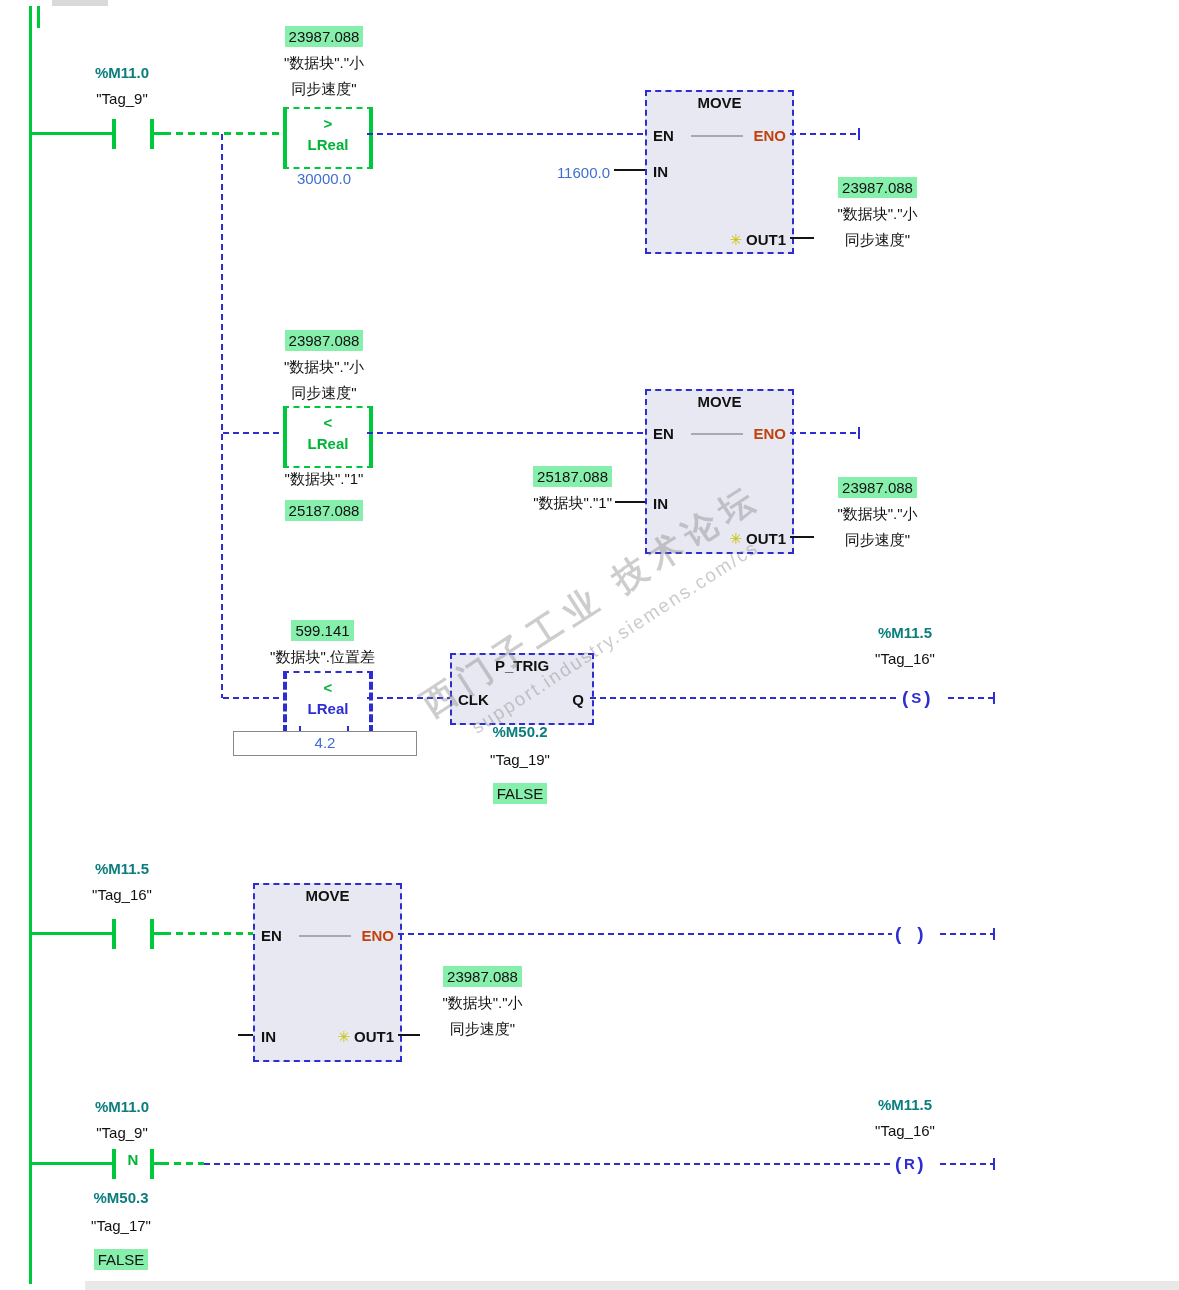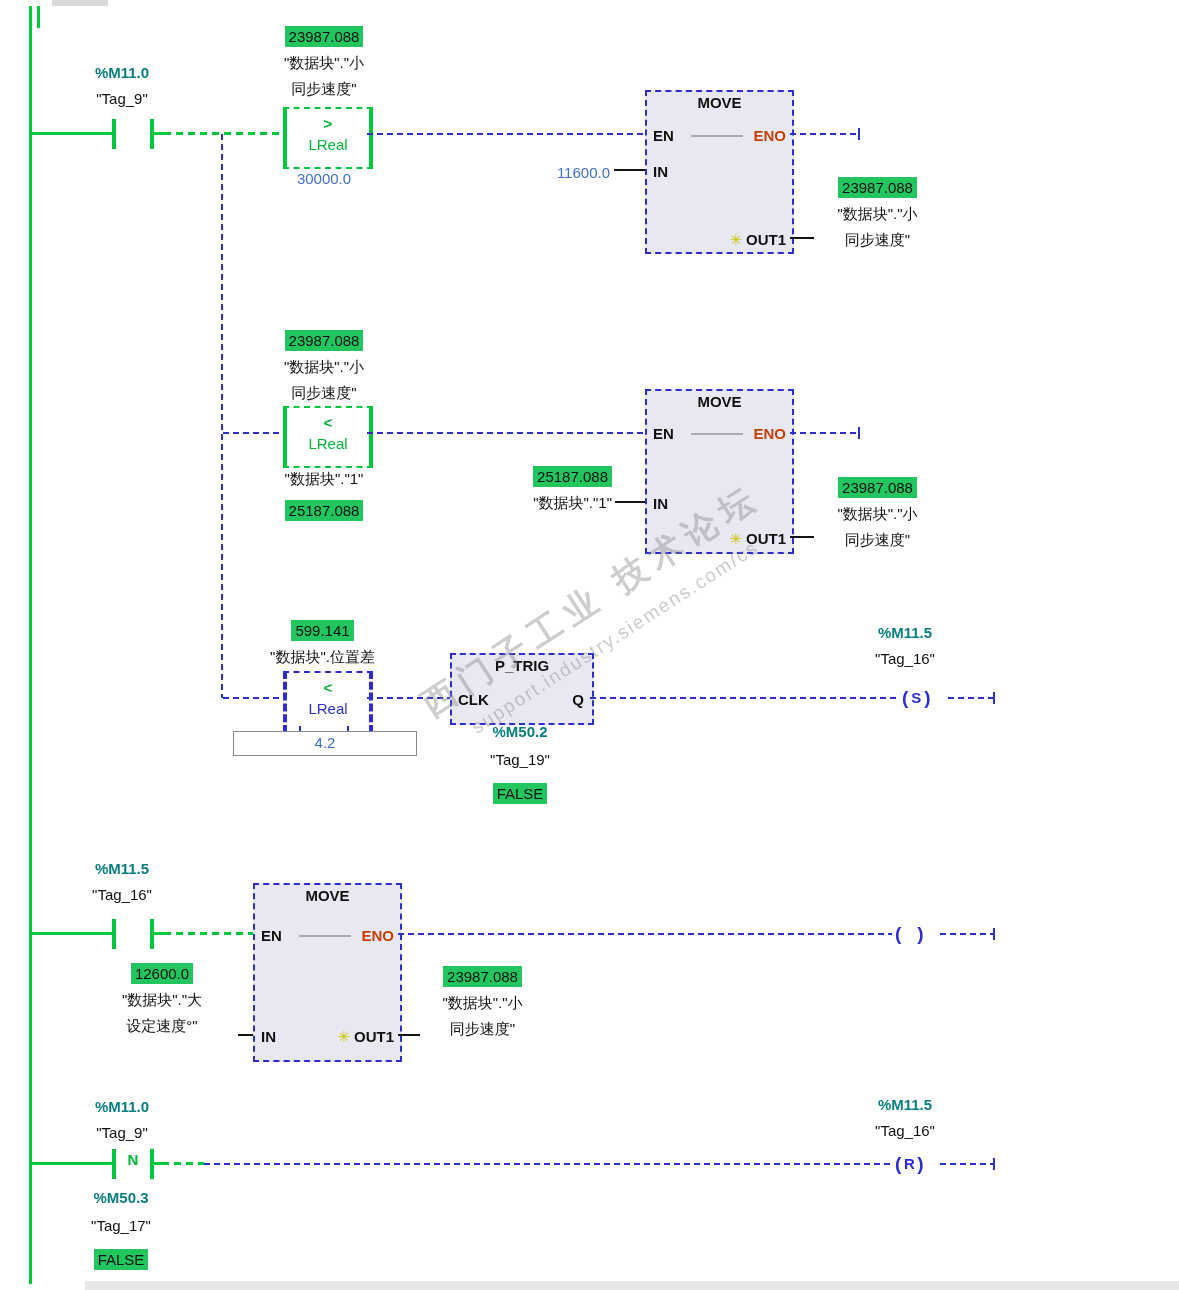--- a/index.html
+++ b/index.html
@@ -13,37 +13,37 @@
   .hl2.bd{background:repeating-linear-gradient(90deg,#2d2dd2 0 6px,transparent 6px 10px)}
   .hl2.blk{background:#141414}
   .vl{position:absolute;width:2px}
   .vl.bd{background:repeating-linear-gradient(180deg,#2d2dd2 0 6px,transparent 6px 10px)}
   .vl.bs{background:#2d2dd2}
   .rail{position:absolute;width:3px;background:#00c83c}
   .bar{position:absolute;width:4px;height:30px;background:#00c83c}
   
   .lbl{position:absolute;line-height:26px;text-align:center;white-space:nowrap}
   .addr{color:#0a7d7d;font-weight:700}
-  .gv{background:#22c55e;padding:0 4px;display:inline-block;line-height:21px}
+  .gv{background:#86efac;padding:0 4px;display:inline-block;line-height:21px}
   .bv{color:#3f6fd0}
   
   .blk-box{position:absolute;background:#e8e8f2;border:2px dashed #2d2dd2}
   .btitle{position:absolute;left:0;right:0;top:2px;text-align:center;font-weight:700}
   .pin{position:absolute;font-weight:700}
   .pin.dim{color:#c2410c}
   .sep{position:absolute;height:2px;background:#a9a9b6}
   .star{color:#c9c400;font-weight:700;margin-right:4px}
   
   .cmpbox{position:absolute;width:82px;height:54px;text-align:center;padding-top:4px}
   .cmpbox.on{border-top:2px dashed #00c83c;border-bottom:2px dashed #00c83c;border-left:4px solid #00c83c;border-right:4px solid #00c83c}
   .cmpbox.off{border-top:2px dashed #2d2dd2;border-bottom:2px dashed #2d2dd2;border-left:4px dashed #2d2dd2;border-right:4px dashed #2d2dd2}
   .cop{font-weight:700;line-height:21px}
   .c-on{color:#00b437}
   .c-off{color:#2d2dd2}
-  .ctype{font-weight:400;line-height:21px}
+  .ctype{font-weight:700;line-height:21px}
   
   .coil{position:absolute;color:#2d2dd2;font-weight:700;font-size:19px;white-space:nowrap;line-height:22px}
   .coil .sym{display:inline-block;min-width:16px;text-align:center;font-size:15px;vertical-align:1px}
   .coil::before{content:"("}
   .coil::after{content:")"}
   .edge-n{position:absolute;color:#00b437;font-weight:700;text-align:center}
   
   .inputfield{position:absolute;background:#fff;border:1px solid #8a8a8a;text-align:center;color:#3f6fd0;line-height:21px}
   
   .wm{position:absolute;left:320px;top:575px;width:560px;text-align:center;transform:rotate(-33deg);pointer-events:none}
@@ -188,25 +188,20 @@
   <div class="hl gd" style="left:164px;top:932px;width:89px"></div>
 
   <div class="blk-box" style="left:253px;top:883px;width:145px;height:175px">
     <div class="btitle">MOVE</div>
     <div class="pin" style="left:6px;top:42px">EN</div>
     <div class="sep" style="left:44px;top:50px;width:52px"></div>
     <div class="pin dim" style="right:6px;top:42px">ENO</div>
     <div class="pin" style="left:6px;top:143px">IN</div>
     <div class="pin" style="right:6px;top:143px"><span class="star">✳</span><span>OUT1</span></div>
   </div>
-  <div class="lbl" style="left:88px;top:961px;width:148px">
-    <div><span class="gv">12600.0</span></div>
-    <div>"数据块"."大</div>
-    <div>设定速度°"</div>
-  </div>
   <div class="hl2 blk" style="left:238px;top:1034px;width:15px"></div>
   <div class="hl2 blk" style="left:398px;top:1034px;width:22px"></div>
   <div class="lbl" style="left:420px;top:964px;width:125px">
     <div><span class="gv">23987.088</span></div>
     <div>"数据块"."小</div>
     <div>同步速度"</div>
   </div>
   <div class="hl2 bd" style="left:398px;top:933px;width:494px"></div>
 
   <div class="coil" style="left:895px;top:923px"><span class="sym"></span></div>

